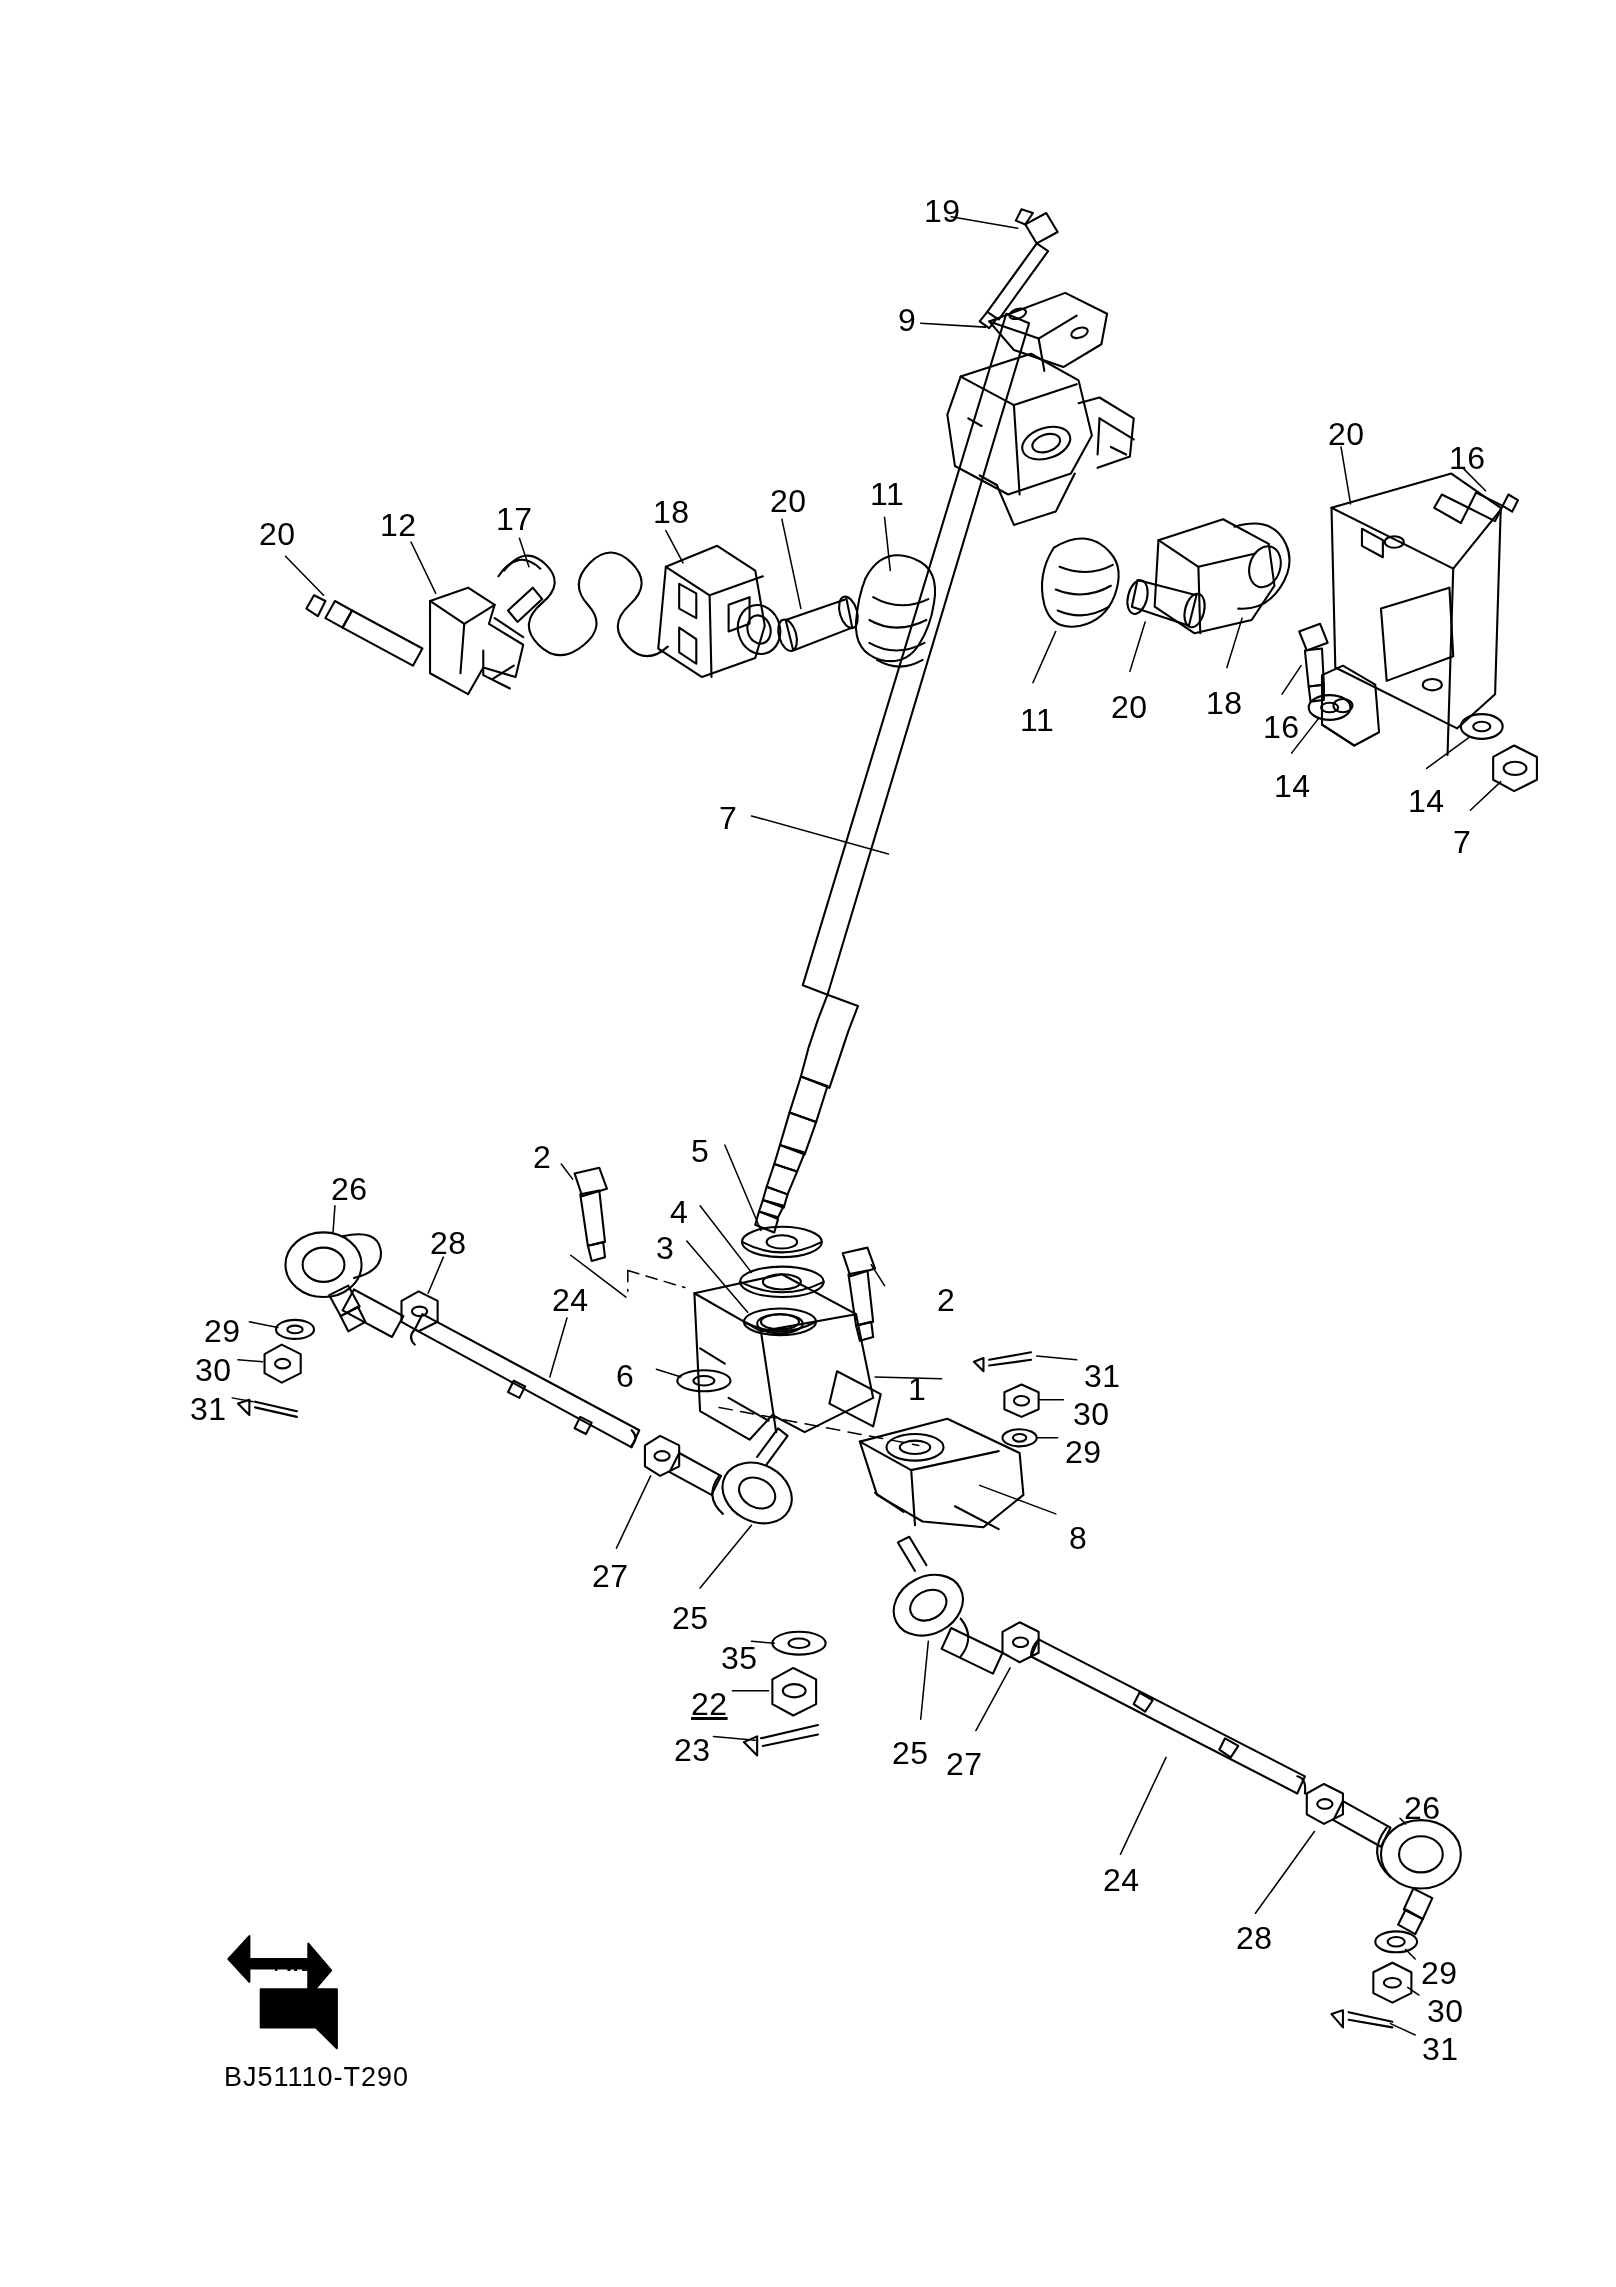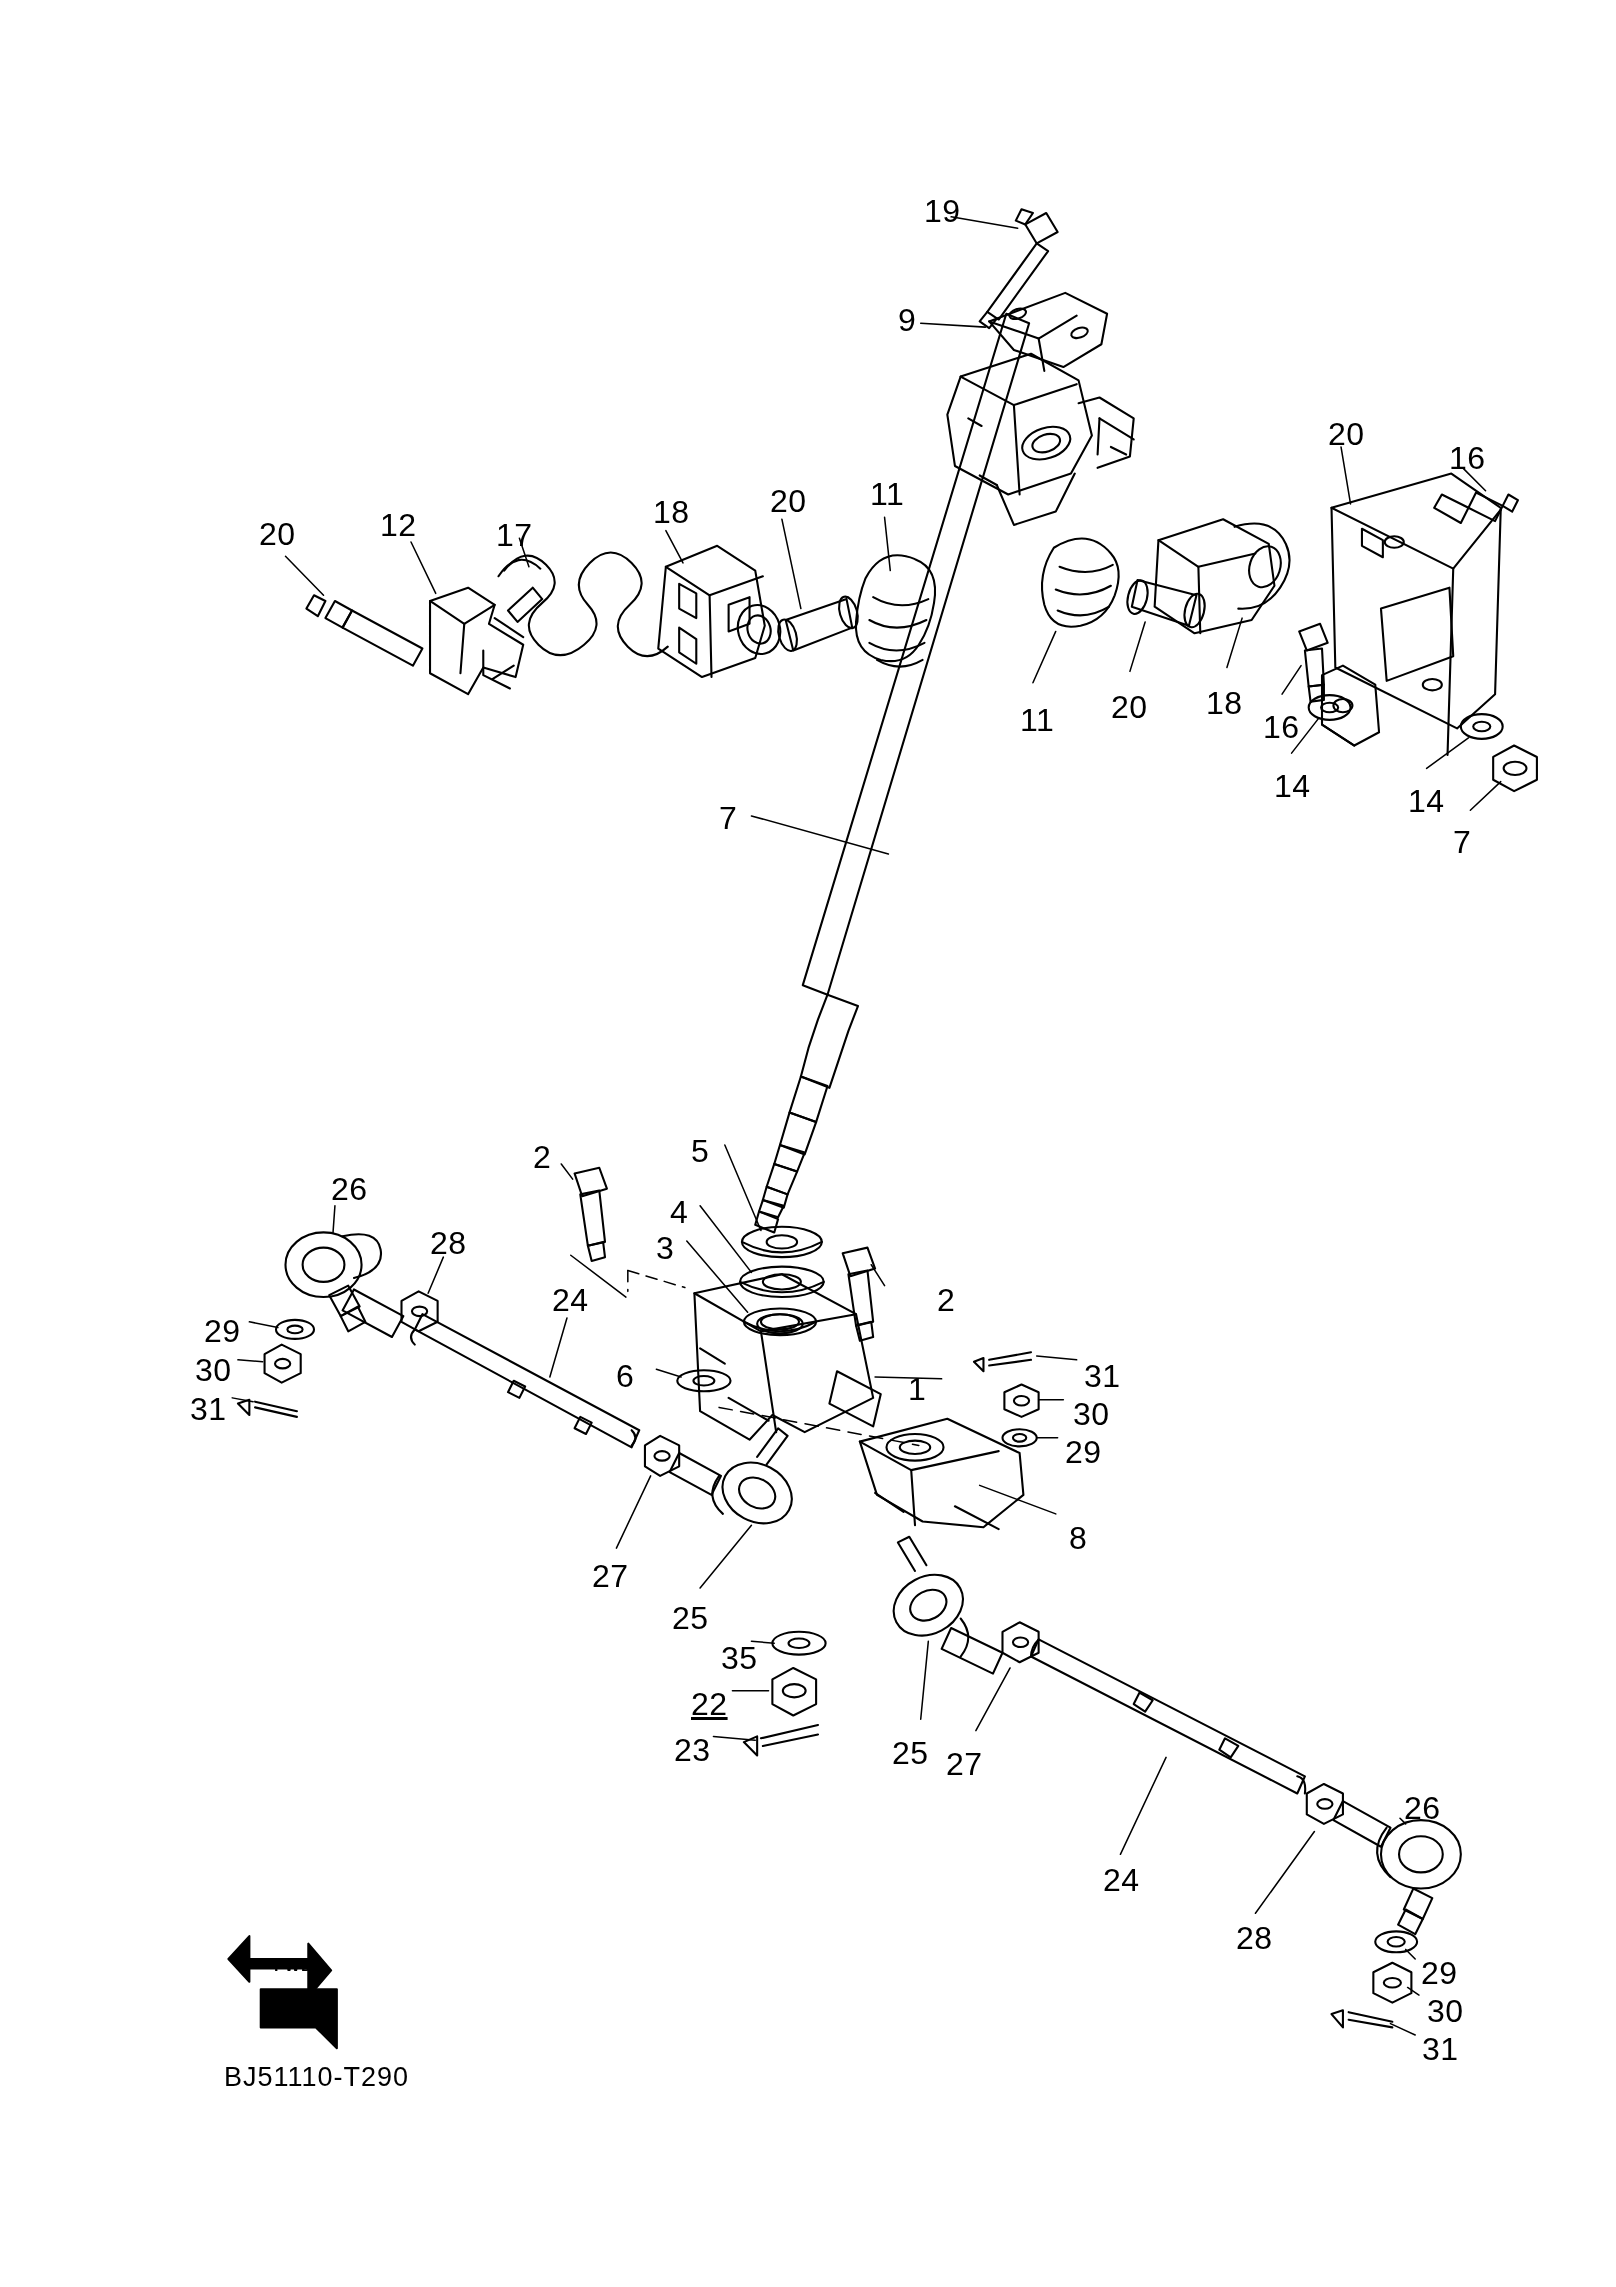--- a/index.html
+++ b/index.html
@@ -457,21 +457,21 @@
   <div class="fwd-label" style="left:274px; top:1957px;">FWD</div>
 
   <div class="partcode" style="left:224px; top:2062px;">BJ51110-T290</div>
 
   <div class="callout" style="left:924px;  top:195px;">19</div>
   <div class="callout" style="left:898px;  top:304px;">9</div>
   <div class="callout" style="left:1328px; top:418px;">20</div>
   <div class="callout" style="left:1449px; top:442px;">16</div>
   <div class="callout" style="left:259px;  top:518px;">20</div>
   <div class="callout" style="left:380px;  top:509px;">12</div>
-  <div class="callout" style="left:496px;  top:503px;margin-top:16px;">17</div>
+  <div class="callout" style="left:496px;  top:503px;">17</div>
   <div class="callout" style="left:653px;  top:496px;">18</div>
   <div class="callout" style="left:770px;  top:485px;">20</div>
   <div class="callout" style="left:870px;  top:478px;">11</div>
   <div class="callout" style="left:1020px; top:704px;">11</div>
   <div class="callout" style="left:1111px; top:691px;">20</div>
   <div class="callout" style="left:1206px; top:687px;">18</div>
   <div class="callout" style="left:1263px; top:711px;">16</div>
   <div class="callout" style="left:1274px; top:770px;">14</div>
   <div class="callout" style="left:1408px; top:785px;">14</div>
   <div class="callout" style="left:1453px; top:826px;">7</div>

